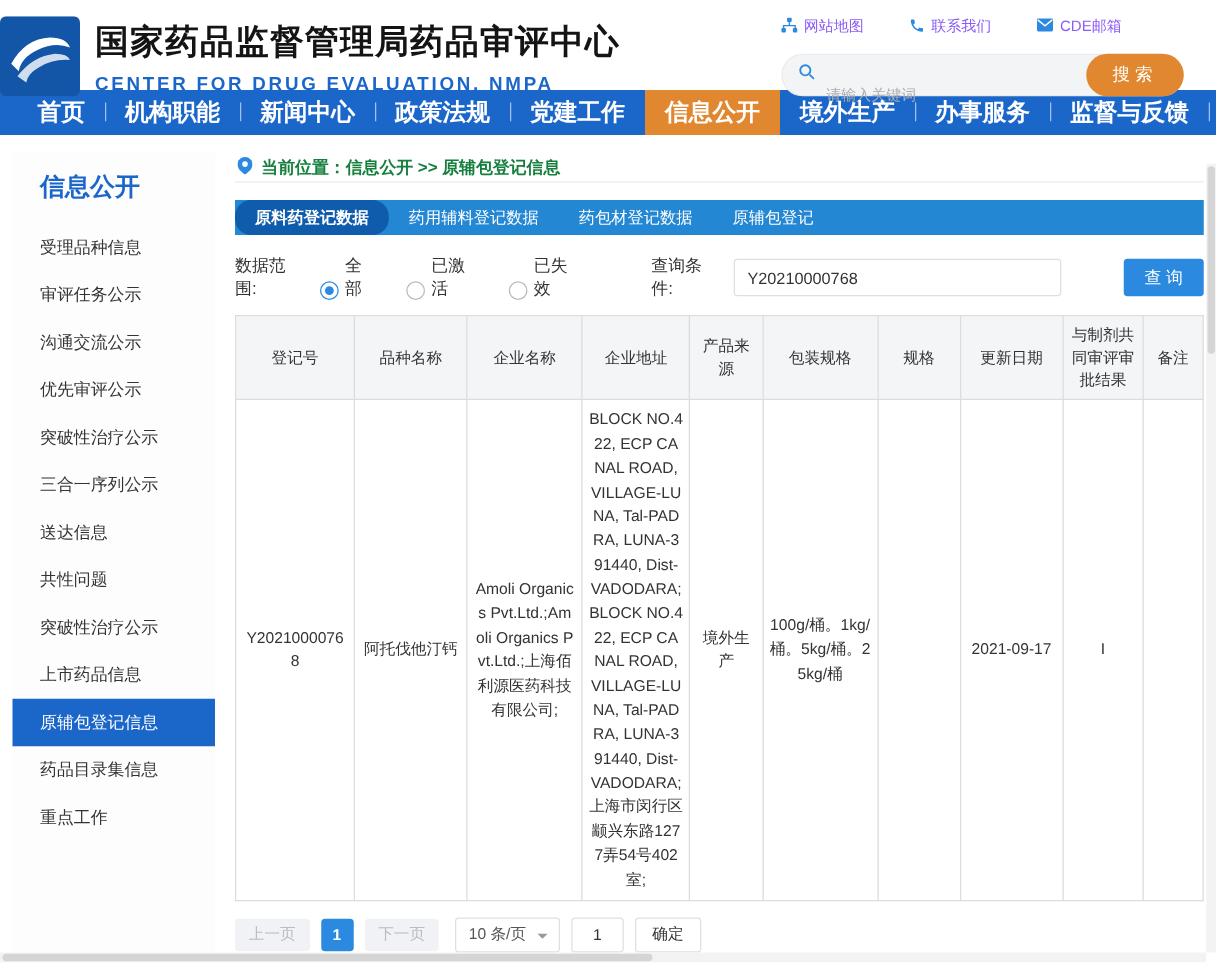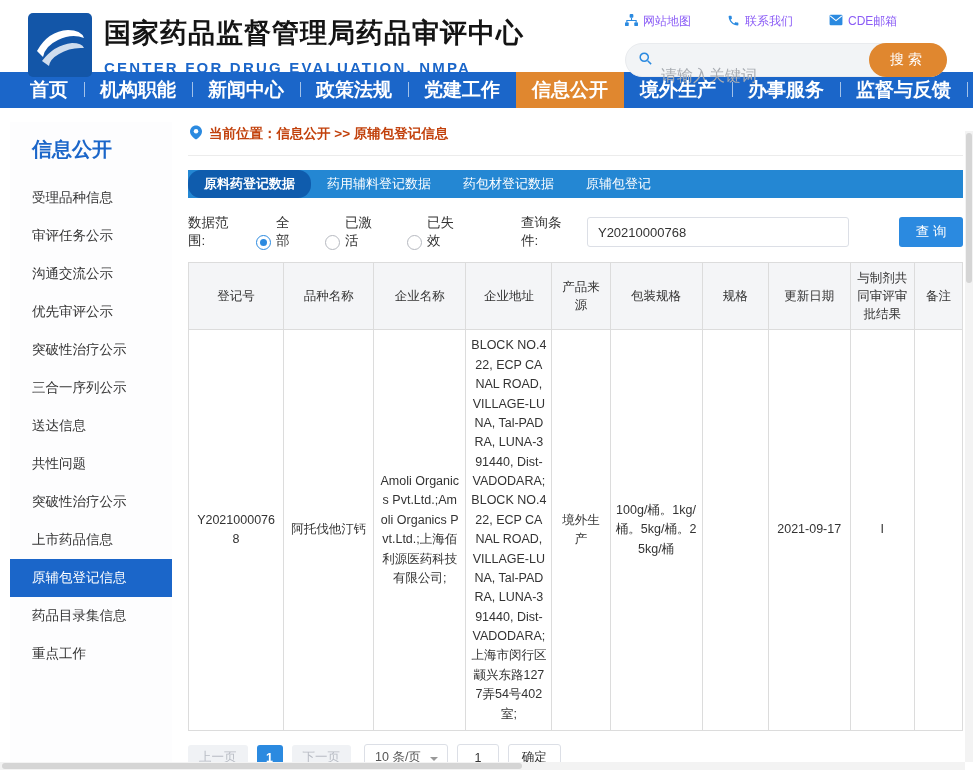--- a/index.html
+++ b/index.html
@@ -1,50 +1,50 @@
 <!DOCTYPE html>
 <html><head>
 <meta charset="utf-8">
 <style>
   * { margin:0; padding:0; box-sizing:border-box; }
   html,body { width:973px; height:770px; }
   body { font-family:"Liberation Sans","DejaVu Sans",sans-serif; background:#ffffff; position:relative; overflow:hidden; }
   button { font-family:inherit; }
 
   
-  .header { height:72px; position:relative; padding:13px 0 0 28px; background:#fff; }
+  .header { height:72px; position:relative; padding:13px 0 0 0; background:#fff; }
   .brand { display:flex; }
   .logo { width:64px; height:64px; flex-shrink:0; }
   .brand-text { margin-left:12px; padding-top:2px; }
   .title-cn { font-size:27px; font-weight:bold; color:#141414; letter-spacing:1px; }
   .title-en { font-size:15px; font-weight:bold; color:#1b66c9; letter-spacing:2.2px; margin-top:8px; }
   .header-right { position:absolute; top:13px; right:26px; width:322px; }
   .quick-links { display:flex; justify-content:flex-start; font-size:12px; color:#8b5cf6;gap:36px; }
   .quick-link { display:flex; align-items:center; gap:5px; cursor:pointer; }
   .searchbar { margin-top:13px; height:34px; background:#f2f4f6; border:1px solid #e9ebee; border-radius:17px; display:flex; align-items:center; padding-left:12px; }
-  .search-input { flex:1; border:0; background:transparent; outline:none; font-size:16px; color:#b91c1c; padding:0 8px; min-width:0;margin-top:32px; }
+  .search-input { flex:1; border:0; background:transparent; outline:none; font-size:12px; color:#b91c1c; padding:0 8px; min-width:0;margin-top:32px; }
   .search-input::placeholder { color:#a9adb3; }
   .search-btn { width:78px; height:34px; border:0; border-radius:17px; background:#e0872f; color:#fff; font-size:14px; letter-spacing:4px; cursor:pointer; flex-shrink:0; margin-right:-1px; }
 
   
   .nav { height:36px; background:#1b66c9; display:flex; padding-left:14px; }
   .nav-item { position:relative; display:flex; align-items:center; padding:0 16px; color:#fff; font-size:19px; font-weight:bold; cursor:pointer; white-space:nowrap; }
   .nav-item + .nav-item::before { content:""; position:absolute; left:0; top:10px; height:15px; width:1px; background:rgba(255,255,255,.6); }
   .nav-item.active { background:#e0872f; }
   .nav-item.active::before, .nav-item.active + .nav-item::before { display:none; }
 
   
   .content { display:flex; padding:14px 10px 0 10px; }
   .sidebar { width:162px; flex-shrink:0; padding-top:14px; background:#fdfdfe; }
   .sidebar-title { color:#1b66c9; font-size:20px; font-weight:bold; padding-left:22px; margin-bottom:16px; }
   .side-item { font-size:13.5px; color:#333; padding:10px 4px 10px 22px; cursor:pointer; }
   .side-item.active { background:#1b66c9; color:#fff; }
 
   .main { flex:1; margin-left:16px; min-width:0; }
-  .breadcrumb { display:flex; align-items:center; gap:7px; font-size:13.5px; font-weight:bold; color:#c2410c; padding:3px 0 12px 2px; border-bottom:1px solid #ececec; }
+  .breadcrumb { display:flex; align-items:center; gap:7px; font-size:13.5px; font-weight:bold; color:#15803d; padding:3px 0 2px 2px; border-bottom:1px solid #ececec; }
 
   .tabs { display:flex; background:#2487d3; margin-top:14px; height:28px; }
   .tab { display:flex; align-items:center; padding:0 16px; color:#fff; font-size:13px; cursor:pointer; white-space:nowrap;border-radius:13px; }
   .tab.active { background:#0f5cad; font-weight:bold; }
 
   .filter { display:flex; align-items:center; margin:16px 0 12px; font-size:13.5px; color:#333; }
   .radio-group { display:flex; align-items:center; gap:24px; margin-left:12px; }
   .radio-opt { display:flex; align-items:flex-end; gap:5px; cursor:pointer; }
   .radio { width:15px; height:15px; border-radius:50%; border:1px solid #b6b9c0; background:#fff; position:relative; flex-shrink:0; }
   .radio.checked { border-color:#2b8ae0; }

